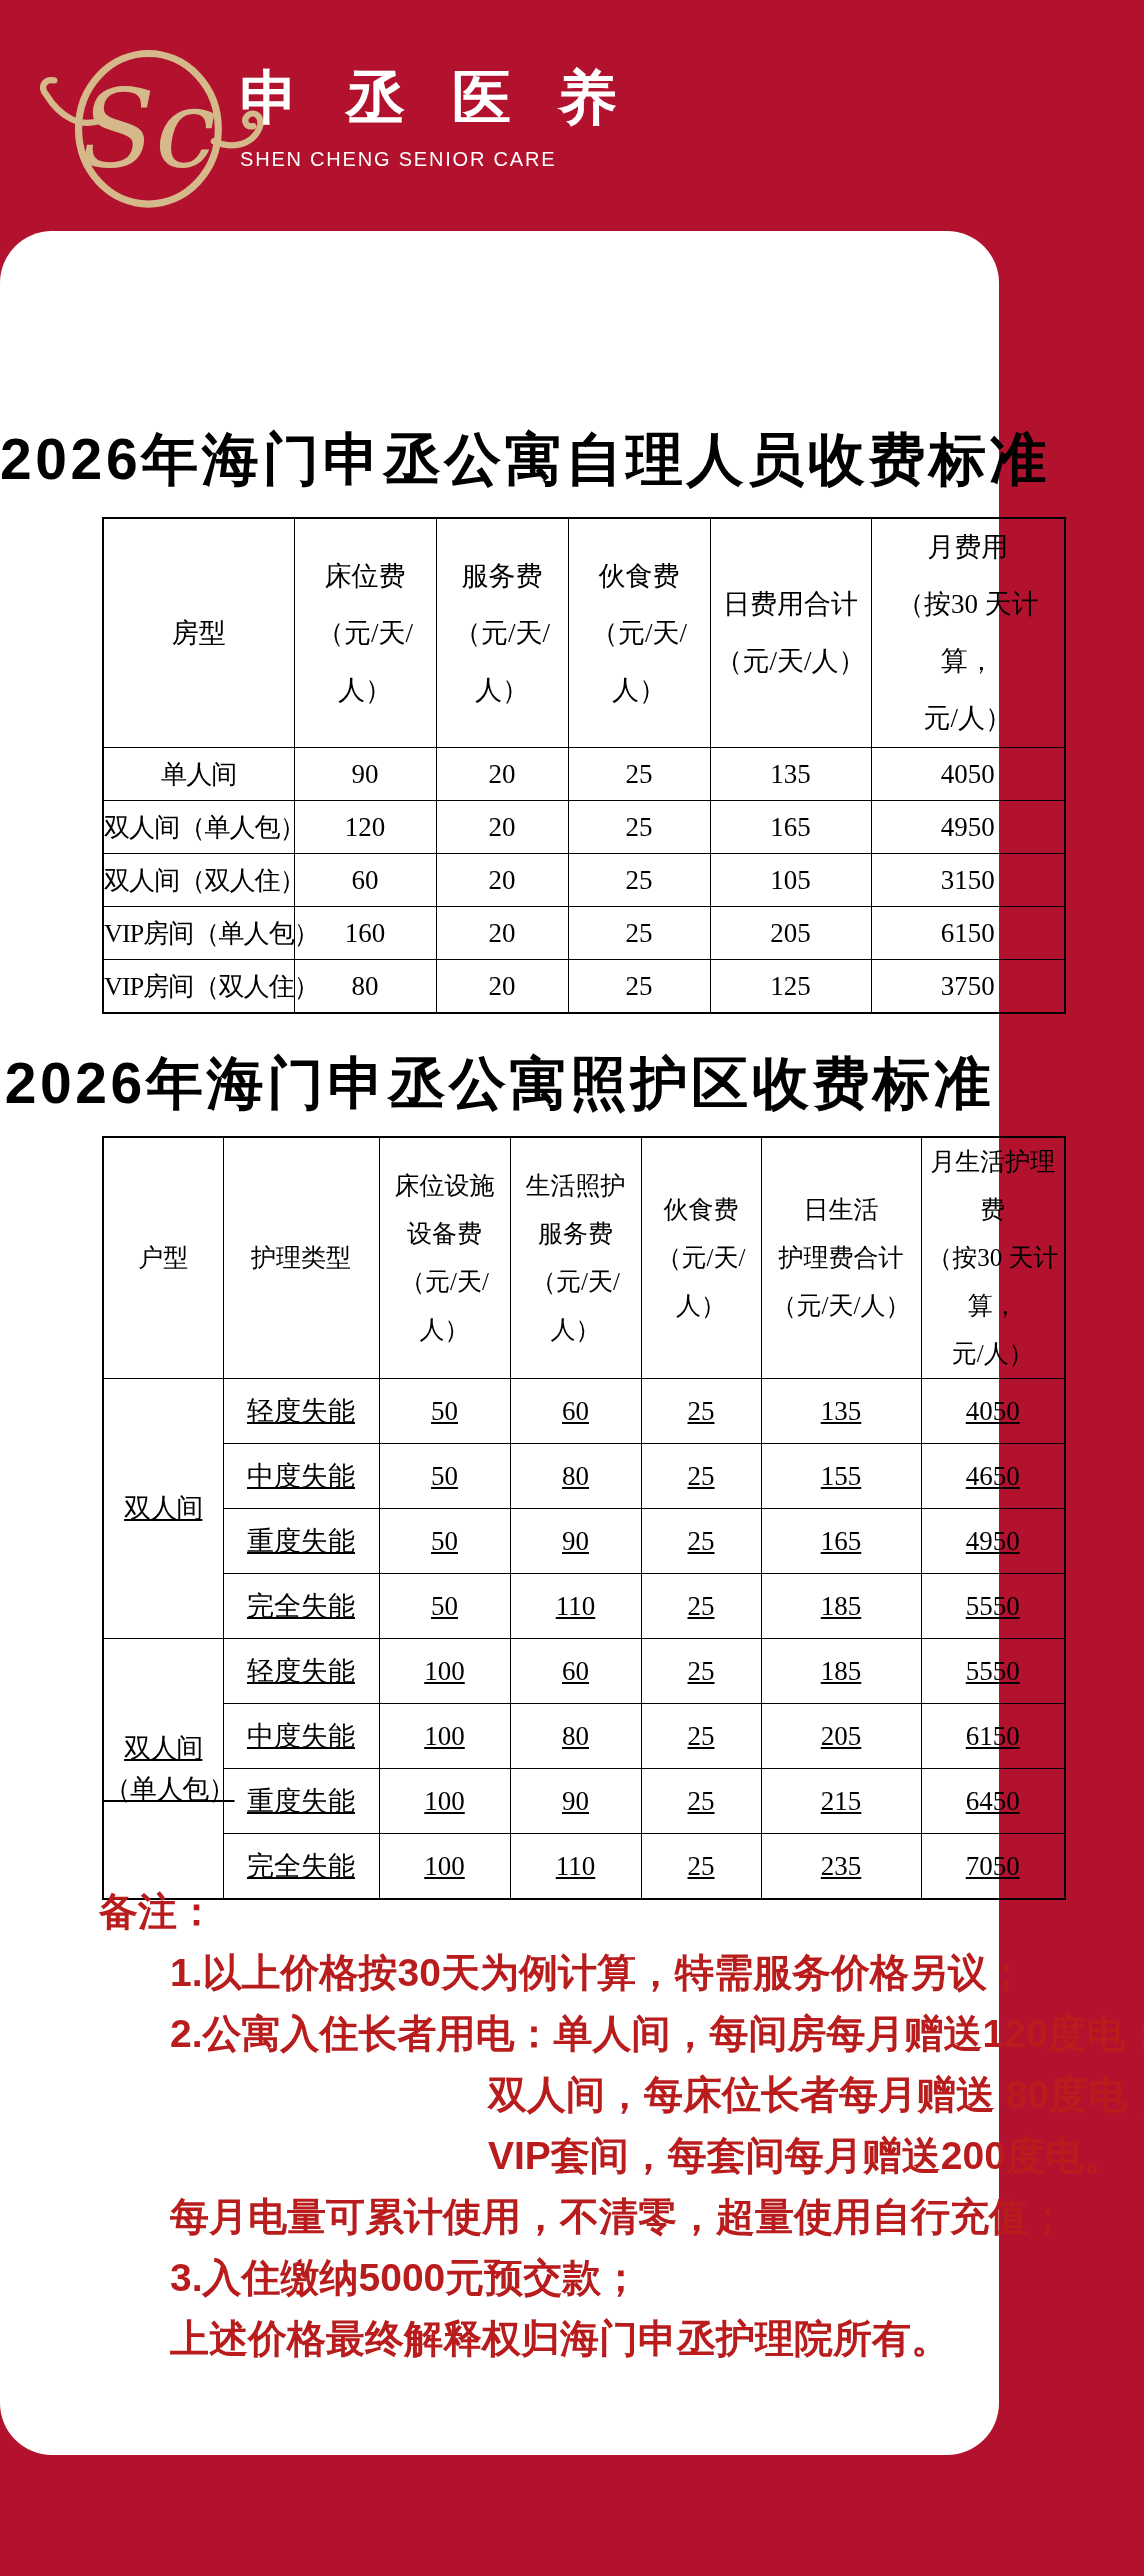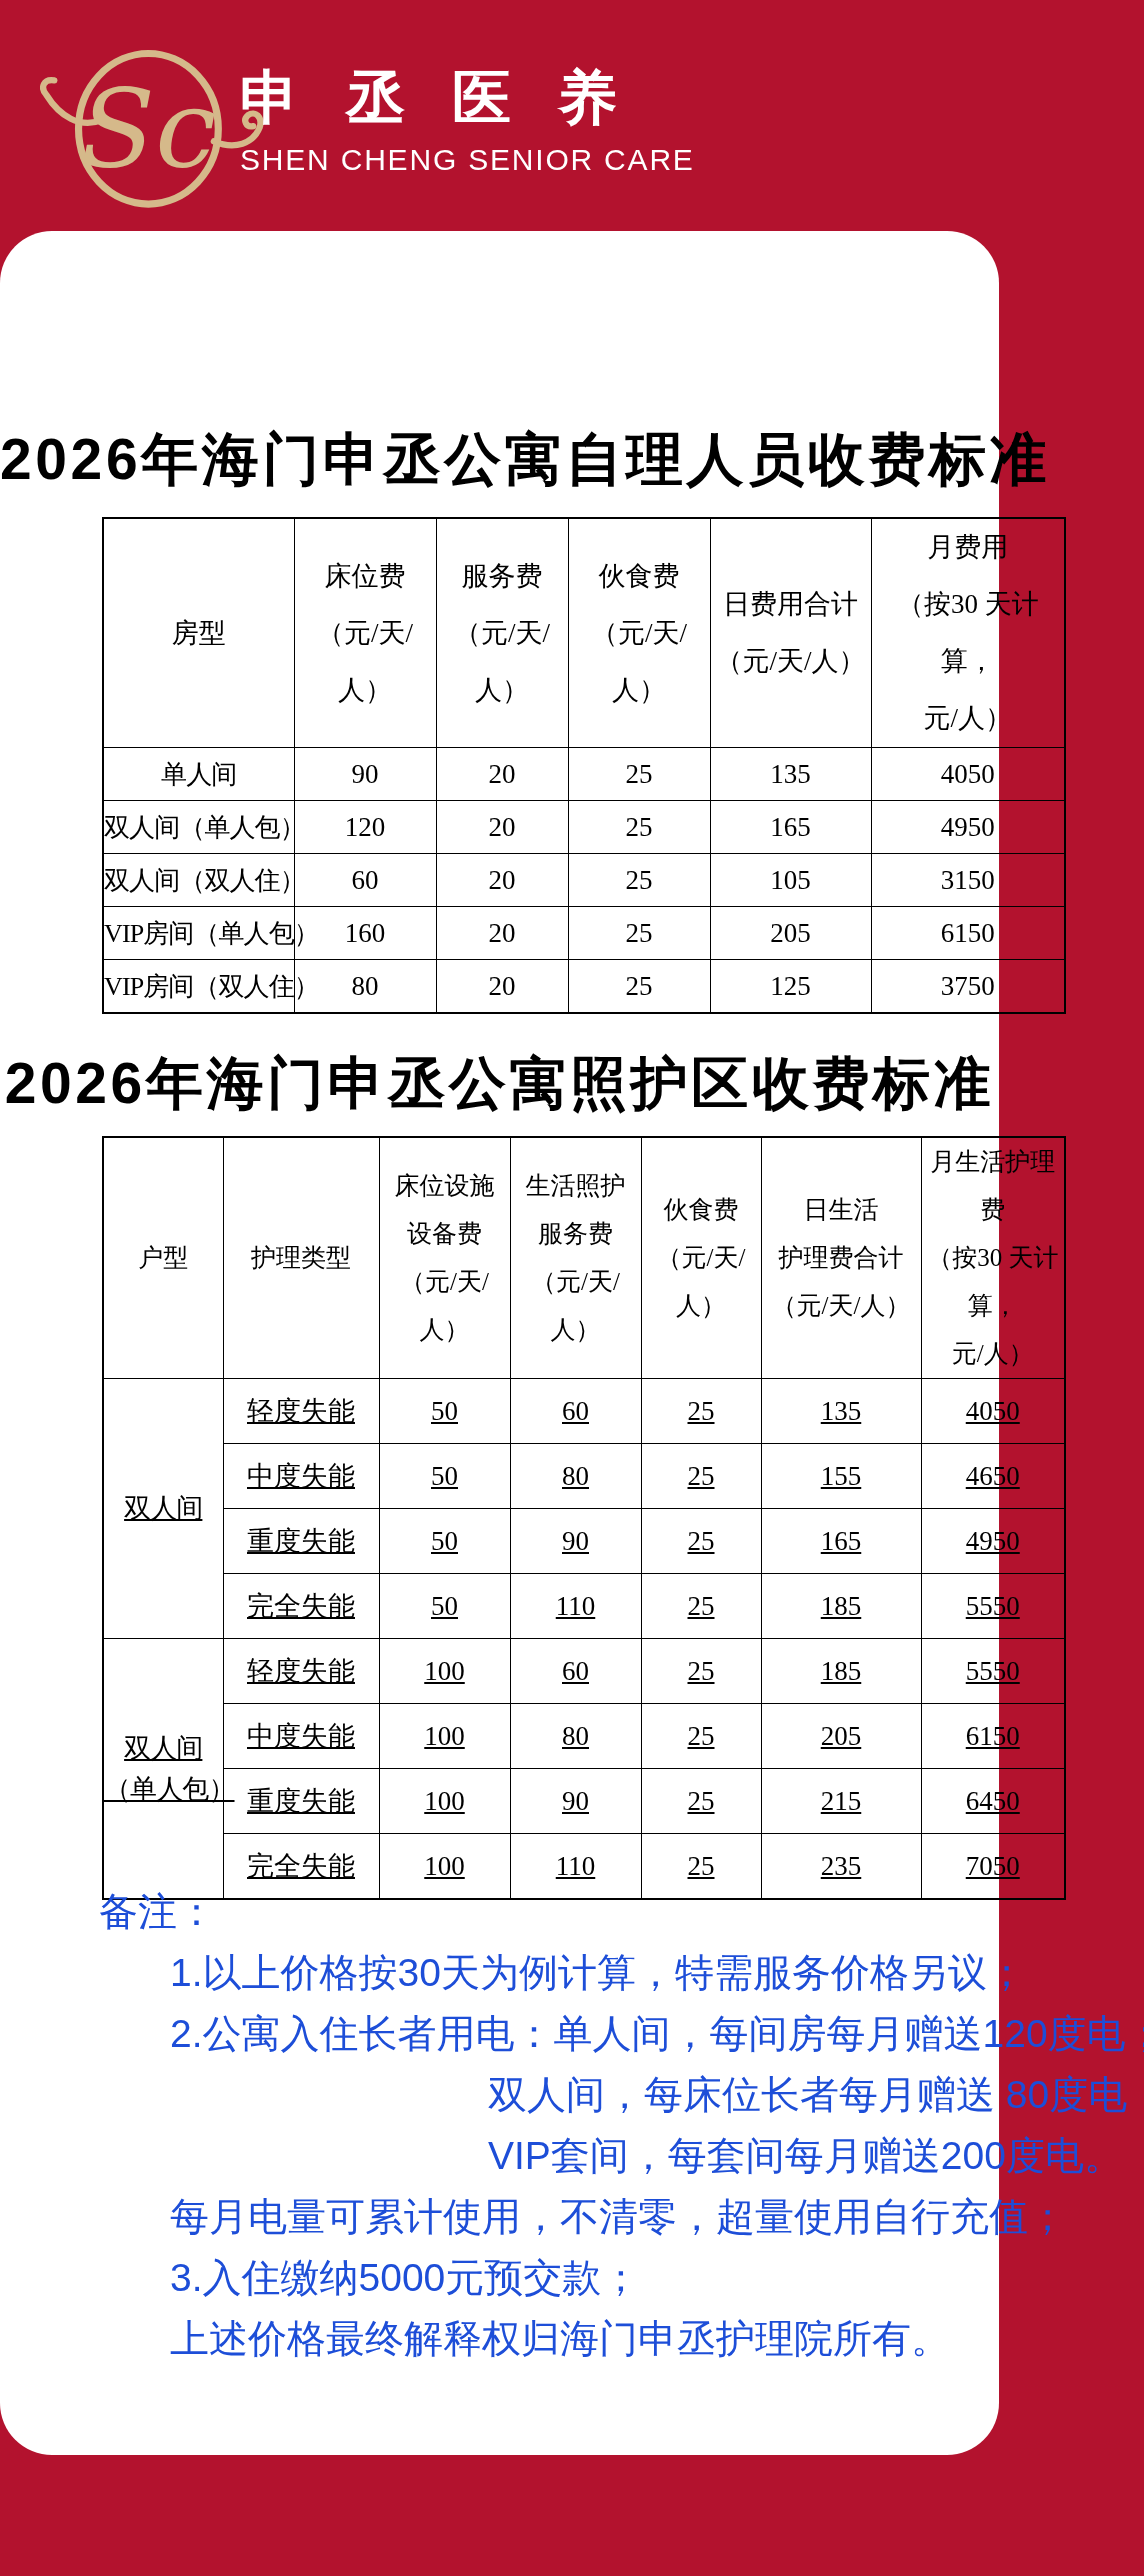--- a/index.html
+++ b/index.html
@@ -10,21 +10,21 @@
   }
   
   .brand-header{position:absolute;left:0;top:0;width:1145px;height:231px;}
   .logo-svg{position:absolute;left:40px;top:32px;}
   .brand-text{position:absolute;left:240px;top:66px;}
   .brand-name{
     font-size:59px;line-height:64px;color:#fff;font-weight:700;
     letter-spacing:47px;white-space:nowrap;
   }
   .brand-name-en{
-    font-size:30px;line-height:27px;color:#fff;font-weight:400;
+    font-size:20px;line-height:27px;color:#fff;font-weight:400;
     letter-spacing:1.8px;margin-top:16px;white-space:nowrap;
   }
   
   .card{
     position:absolute;left:0;top:231px;width:999px;height:2224px;
     background:var(--card,#ffffff);border-radius:52px;
   }
   .tbl-title{
     position:absolute;left:0;width:100%;margin:0;text-align:center;
     font-size:57px;font-weight:900;letter-spacing:3.6px;color:#000;white-space:nowrap;
@@ -46,21 +46,21 @@
   .t1 tbody td{height:52px;font-size:27px;}
   .t1 tbody td.row-label{font-size:26px;white-space:nowrap;letter-spacing:-0.9px;}
   .t2 thead th{height:165px;font-size:25px;}
   .t2 thead .hl{line-height:48px;}
   .t2 tbody td{height:64px;font-size:27px;text-decoration:underline;}
   .t2 tbody td.group-label{font-size:27px;}
   .t2 .group-label .gl{line-height:41px;white-space:nowrap;letter-spacing:-0.9px;}
   
   .notes{
     position:absolute;left:99px;top:1650px;width:993px;
-    font-size:39px;line-height:61px;font-weight:400;color:#1d4ed8;white-space:nowrap;
+    font-size:39px;line-height:61px;font-weight:700;color:#b91c1c;white-space:nowrap;
   }
   .ind-0{padding-left:0;}
   .ind-1{padding-left:71px;}
   .ind-2{padding-left:389px;}
 </style>
 </head>
 <body>
 
 <div class="page" style="--red: #b3122e; --card: #ffffff;">
 

